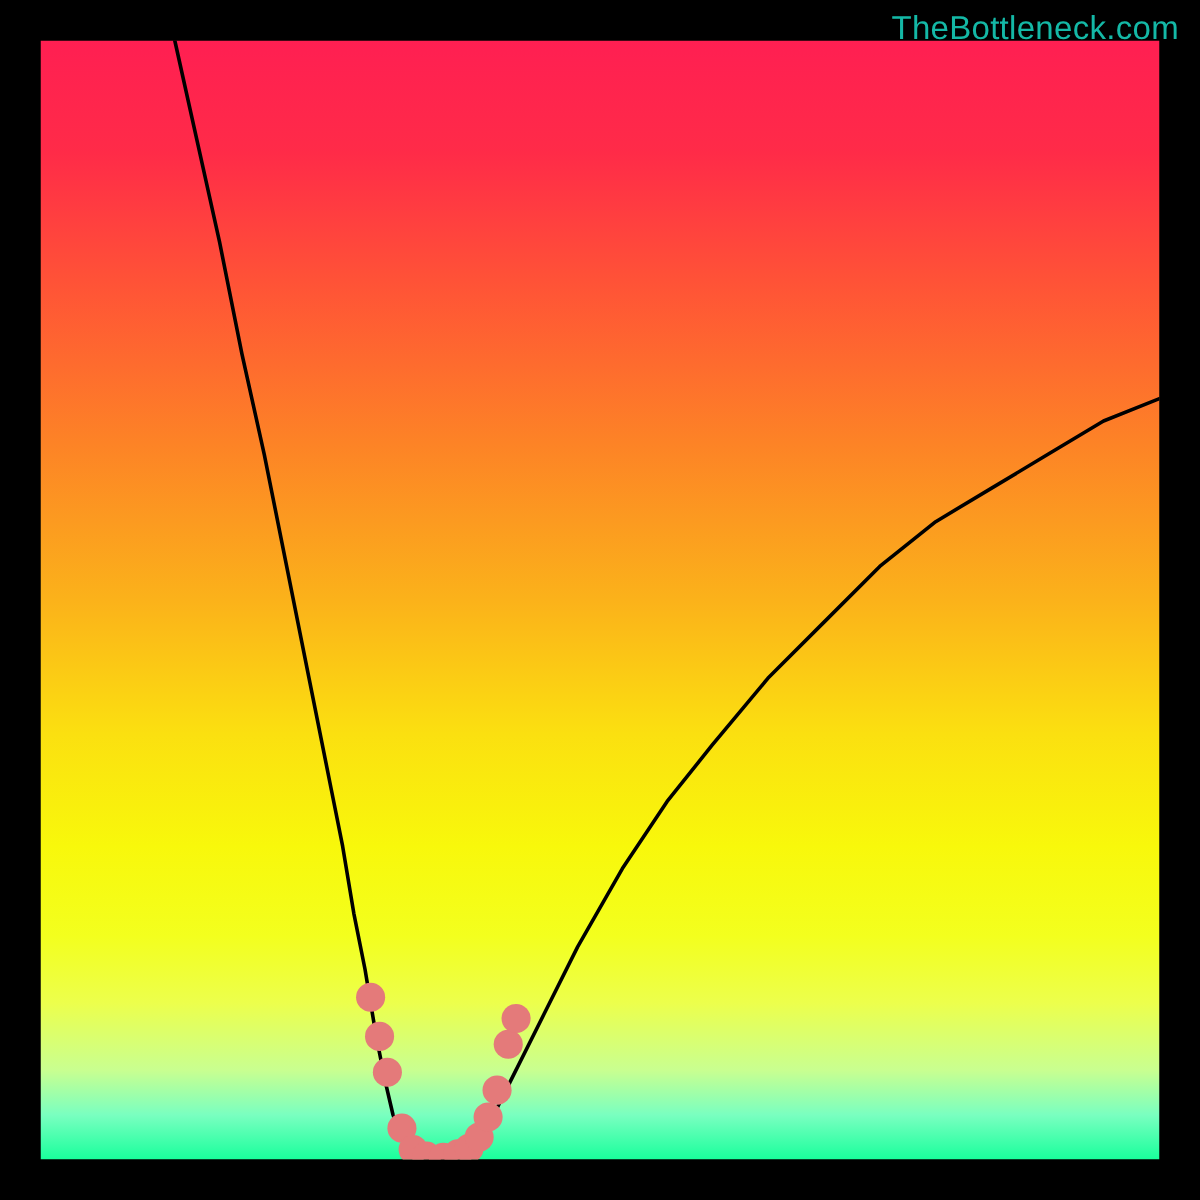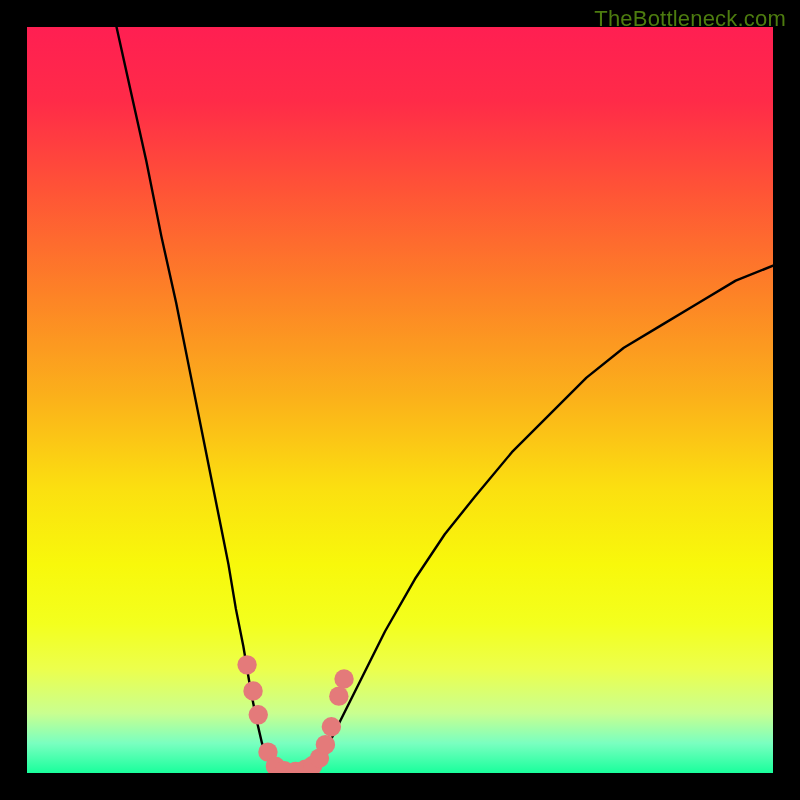--- a/index.html
+++ b/index.html
@@ -14,21 +14,21 @@
   .frame {
     position: relative;
     width: 800px;
     height: 800px;
     background: #000;
   }
   .watermark {
     position: absolute;
     top: 6px;
     right: 14px;
-    color: #4d7c0f;
+    color: #14b8a6;
     font-size: 22px;
     font-weight: 400;
     letter-spacing: 0.2px;
     z-index: 20;
     user-select: none;
   }
   .plot-outer {
     position: absolute;
     left: 27px;
     top: 27px;

